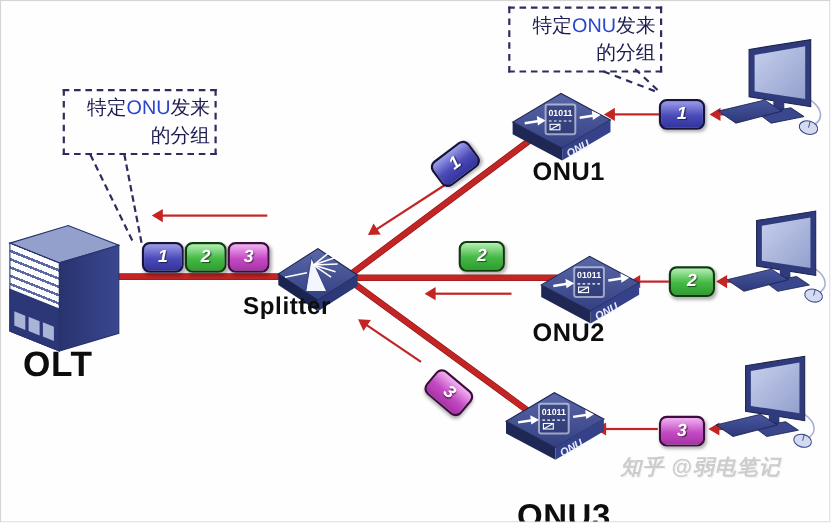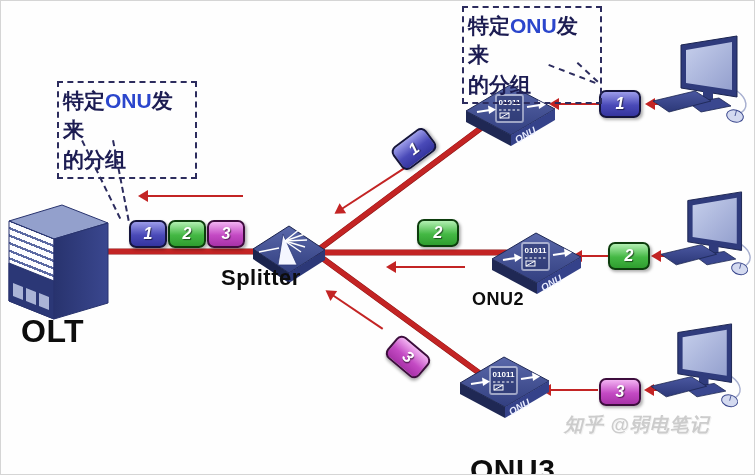--- a/index.html
+++ b/index.html
@@ -23,22 +23,22 @@
   
   .pkt{position:absolute;width:38px;height:24px;border-radius:7px;border:2px solid #14143c;
     display:flex;align-items:center;justify-content:center;color:#fff;font-weight:bold;
     font-style:italic;font-size:16px;z-index:3;
     text-shadow:1px 1px 1px rgba(0,0,0,.55);box-shadow:1.5px 2px 3px rgba(0,0,0,.3);}
   .pkt.blue{background:linear-gradient(180deg,#9c9cea 0%,#4a4ab8 55%,#34349e 100%);border-color:#14143c;}
   .pkt.green{background:linear-gradient(180deg,#b2f0b2 0%,#44b844 55%,#2f9e2f 100%);border-color:#0d3d0d;}
   .pkt.magenta{background:linear-gradient(180deg,#f2b2f2 0%,#c44ac4 55%,#a832a8 100%);border-color:#3d0d3d;}
 
   
-  .callout{position:absolute;border:2px dashed #2c2c5e;padding:3px 4px;text-align:left;
-    font-weight:bold;font-size:21px;color:#1c1c52;line-height:1.4;z-index:4;width:128px;}
+  .callout{position:absolute;border:2px dashed #2c2c5e;padding:3px 4px;text-align:right;
+    font-weight:normal;font-size:18px;color:#1c1c52;line-height:1.4;z-index:4;width:128px;}
   .callout .hl{color:#2b46cc;}
 
   
   .lbl{position:absolute;font-weight:800;color:#0d0d0d;z-index:5;letter-spacing:.5px;}
 
   .watermark{position:absolute;left:563px;top:411px;font-size:19px;font-weight:bold;
     color:#cccccc;letter-spacing:1px;z-index:0;text-shadow:1px 1px 0 #f2f2f2;font-style:italic;}
 </style>
 </head>
 <body>
@@ -129,39 +129,40 @@
       <line x1="64" y1="28" x2="77" y2="26" stroke="#fff" stroke-width="2.2"></line>
       <polygon points="83,25.5 75,21.5 76,30" fill="#fff"></polygon>
       <rect x="33" y="16" width="27" height="27" rx="2" fill="#273268" opacity="0.5" stroke="#fff" stroke-width="1.8"></rect>
       <text x="46.5" y="26" text-anchor="middle" font-size="8" font-weight="bold" fill="#fff">01011</text>
       <line x1="36" y1="31" x2="57" y2="31" stroke="#fff" stroke-width="1.1" stroke-dasharray="2.5,2"></line>
       <rect x="37" y="34" width="9" height="5" fill="none" stroke="#fff" stroke-width="1"></rect>
       <line x1="37" y1="39" x2="46" y2="34" stroke="#fff" stroke-width="1"></line>
     </g>
     <text transform="translate(64,59) rotate(-29)" text-anchor="middle" font-size="10" font-style="italic" font-weight="bold" fill="#e8ecff">ONU</text>
   </svg>
+  <div class="lbl" style="left:483px;top:142px;font-size:23px;">ONU1</div>
 
   <svg style="left:488px;top:226px;z-index:2;" width="95" height="68" viewBox="0 0 95 68">
     <polygon points="3,32 47,6 92,30 48,56" fill="url(#gTop)" stroke="#1f2854" stroke-width="1"></polygon>
     <polygon points="3,32 48,56 48,67 3,43" fill="#1f2854"></polygon>
     <polygon points="48,56 92,30 92,41 48,67" fill="#35428a"></polygon>
     <g>
       <line x1="14" y1="33" x2="27" y2="31" stroke="#fff" stroke-width="2.2"></line>
       <polygon points="33,30.5 25,26.5 26,35" fill="#fff"></polygon>
       <line x1="64" y1="28" x2="77" y2="26" stroke="#fff" stroke-width="2.2"></line>
       <polygon points="83,25.5 75,21.5 76,30" fill="#fff"></polygon>
       <rect x="33" y="16" width="27" height="27" rx="2" fill="#273268" opacity="0.5" stroke="#fff" stroke-width="1.8"></rect>
       <text x="46.5" y="26" text-anchor="middle" font-size="8" font-weight="bold" fill="#fff">01011</text>
       <line x1="36" y1="31" x2="57" y2="31" stroke="#fff" stroke-width="1.1" stroke-dasharray="2.5,2"></line>
       <rect x="37" y="34" width="9" height="5" fill="none" stroke="#fff" stroke-width="1"></rect>
       <line x1="37" y1="39" x2="46" y2="34" stroke="#fff" stroke-width="1"></line>
     </g>
     <text transform="translate(64,59) rotate(-29)" text-anchor="middle" font-size="10" font-style="italic" font-weight="bold" fill="#e8ecff">ONU</text>
   </svg>
-  <div class="lbl" style="left:471px;top:288px;font-size:18px;">ONU2</div>
+  <div class="lbl" style="left:483px;top:288px;font-size:23px;">ONU2</div>
 
   <svg style="left:456px;top:350px;z-index:2;" width="95" height="68" viewBox="0 0 95 68">
     <polygon points="3,32 47,6 92,30 48,56" fill="url(#gTop)" stroke="#1f2854" stroke-width="1"></polygon>
     <polygon points="3,32 48,56 48,67 3,43" fill="#1f2854"></polygon>
     <polygon points="48,56 92,30 92,41 48,67" fill="#35428a"></polygon>
     <g>
       <line x1="14" y1="33" x2="27" y2="31" stroke="#fff" stroke-width="2.2"></line>
       <polygon points="33,30.5 25,26.5 26,35" fill="#fff"></polygon>
       <line x1="64" y1="28" x2="77" y2="26" stroke="#fff" stroke-width="2.2"></line>
       <polygon points="83,25.5 75,21.5 76,30" fill="#fff"></polygon>

